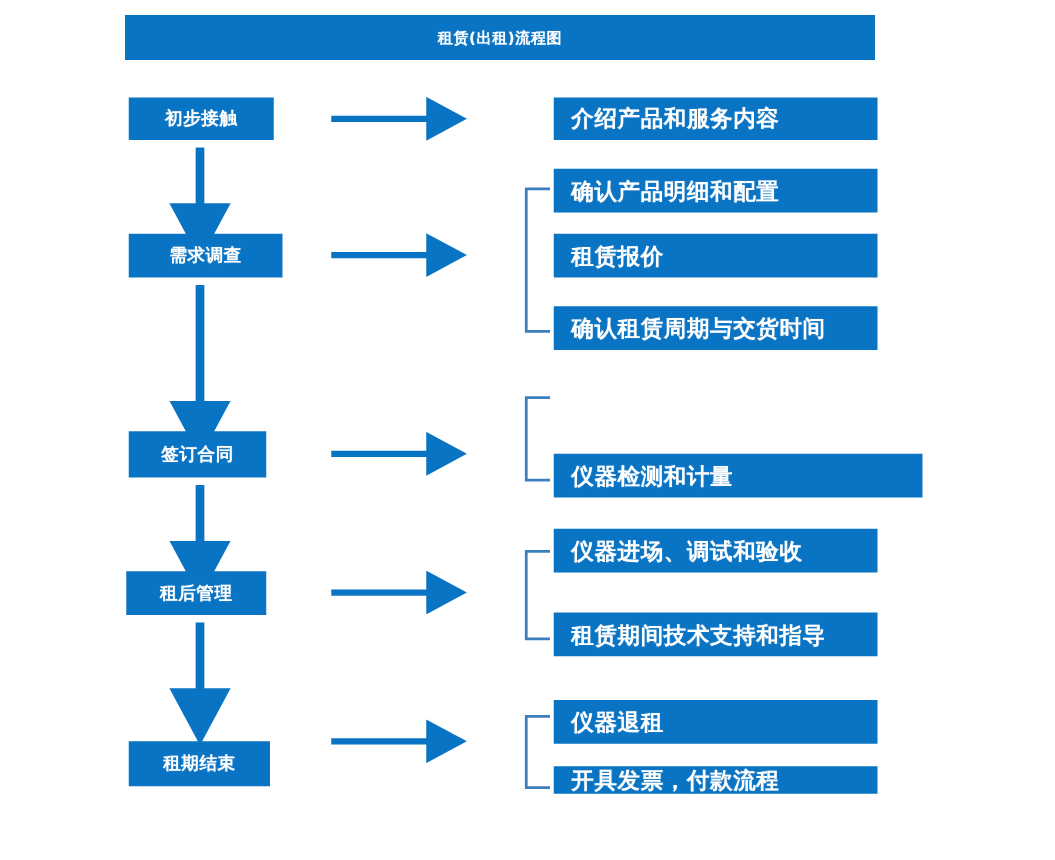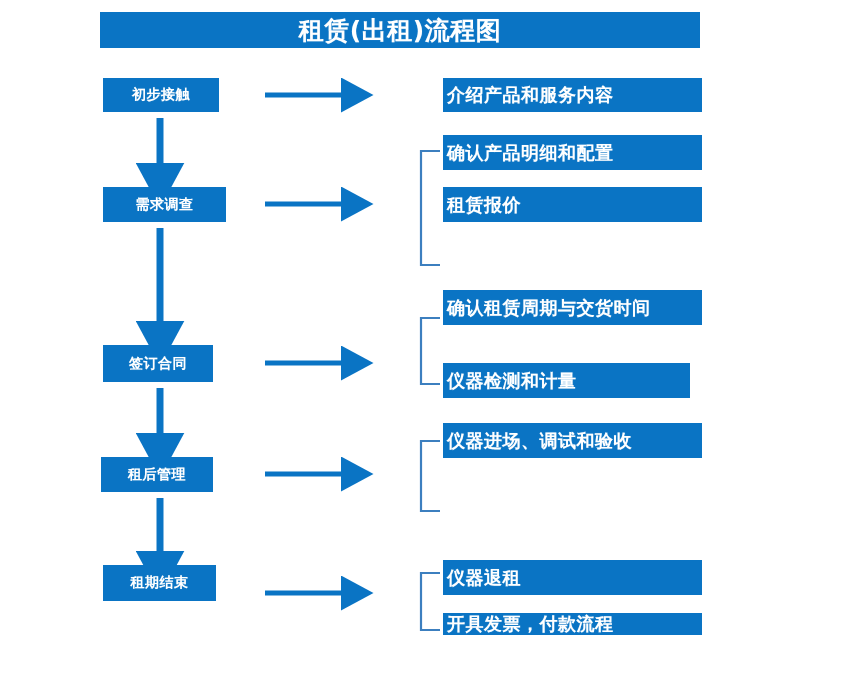--- a/index.html
+++ b/index.html
@@ -26,31 +26,31 @@
     background: #0a74c4;
     color: #ffffff;
     font-weight: bold;
     letter-spacing: 0.5px;
     display: flex;
     align-items: center;
     box-sizing: border-box;
   }
   .box-title {
     justify-content: center;
-    font-size: 25px;
+    font-size: 12px;
     text-shadow: 0 0 1px rgba(255,255,255,0.35);
   }
   .box-stage {
     justify-content: center;
     font-size: 14px;
     text-shadow: 0 0 1px rgba(255,255,255,0.3);
   }
   .box-task {
     justify-content: flex-start;
-    padding-left: 4px;
+    padding-left: 14px;
     font-size: 18px;
     text-shadow: 0 0 1px rgba(255,255,255,0.3);
   }
   
   #arrows {
     position: absolute;
     left: 0; top: 0;
     width: 844px;
     height: 688px;
     pointer-events: none;
@@ -101,44 +101,47 @@
   </div>
 
   <div class="box box-stage" style="left:103px; top:345px; width:110px; height:37px;text-align:right;">
     <span>签订合同</span>
   </div>
 
   <div class="box box-stage" style="left:101px; top:457px; width:112px; height:35px;">
     <span>租后管理</span>
   </div>
 
-  <div class="box box-stage" style="left:103px; top:565px; width:113px; height:36px;">
+  <div class="box box-stage" style="left:103px; top:593px; width:113px; height:36px;">
     <span>租期结束</span>
   </div>
 
   <div class="box box-task" style="left:443px; top:78px; width:259px; height:34px;">
     <span>介绍产品和服务内容</span>
   </div>
 
   <div class="box box-task" style="left:443px; top:135px; width:259px; height:35px;">
     <span>确认产品明细和配置</span>
   </div>
   <div class="box box-task" style="left:443px; top:187px; width:259px; height:35px;">
     <span>租赁报价</span>
   </div>
-  <div class="box box-task" style="left:443px; top:245px; width:259px; height:35px;margin-top:45px;">
+  <div class="box box-task" style="left:443px; top:245px; width:259px; height:35px;">
     <span>确认租赁周期与交货时间</span>
   </div>
 
-  <div class="box box-task" style="left:443px; top:363px; width:247px; height:35px;">
+  <div class="box box-task" style="left:443px; top:363px; width:295px; height:35px;">
     <span>仪器检测和计量</span>
   </div>
 
   <div class="box box-task" style="left:443px; top:423px; width:259px; height:35px;">
     <span>仪器进场、调试和验收</span>
+  </div>
+  <div class="box box-task" style="left:443px; top:490px; width:259px; height:35px;">
+    <span>租赁期间技术支持和指导</span>
   </div>
 
   <div class="box box-task" style="left:443px; top:560px; width:259px; height:35px;">
     <span>仪器退租</span>
   </div>
   <div class="box box-task" style="left:443px; top:613px; width:259px; height:22px;">
     <span>开具发票，付款流程</span>
   </div>
 
 </div>

